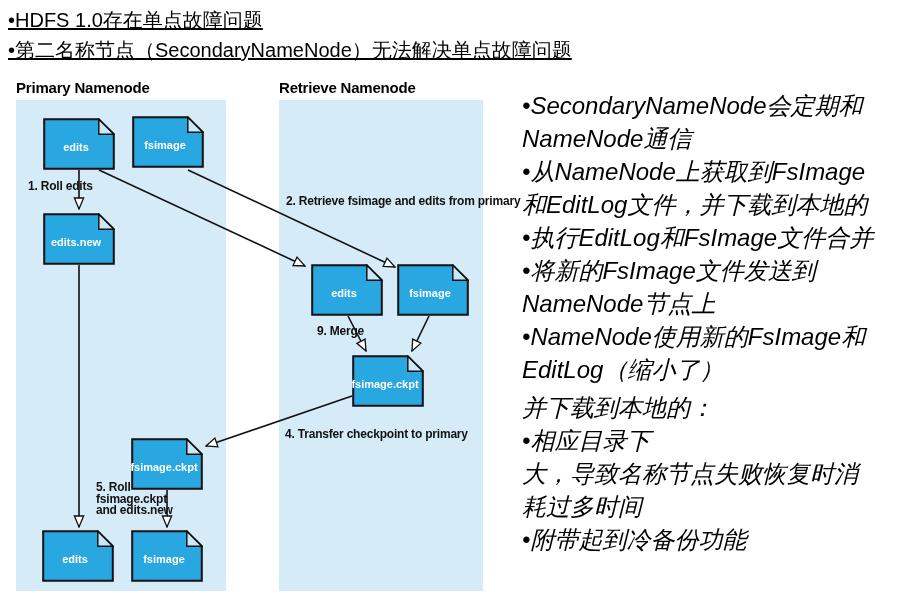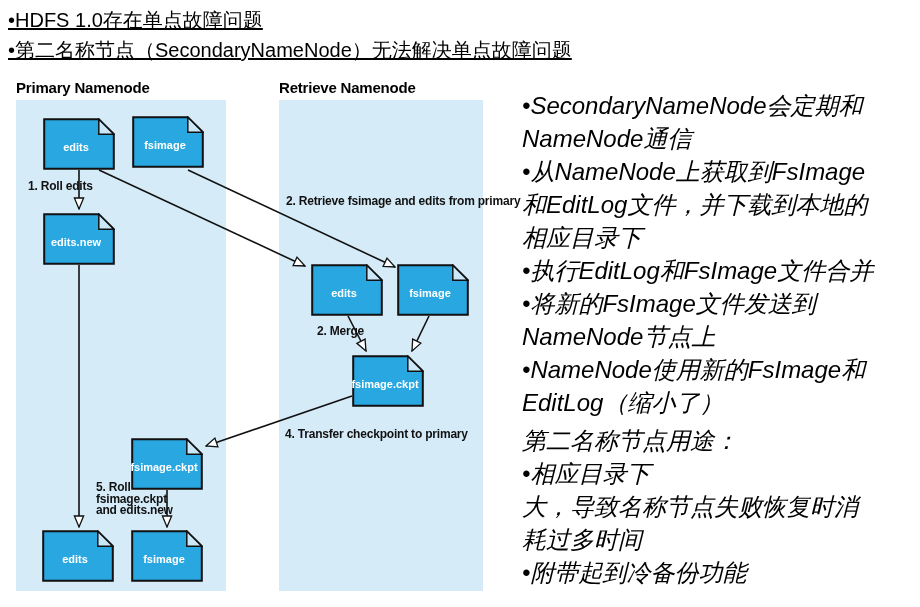--- a/index.html
+++ b/index.html
@@ -112,37 +112,36 @@
     <text class="flabel" x="33" y="33" text-anchor="middle">fsimage</text>
   </svg>
   <svg class="ficon" style="left:352px;top:355px" viewBox="0 0 72 52" xmlns="http://www.w3.org/2000/svg">
     <path class="fbody" d="M1.2,1.2 L55.8,1.2 L70.8,16.2 L70.8,50.8 L1.2,50.8 Z"></path>
     <path class="fflap" d="M55.8,1.2 L70.8,16.2 L55.8,16.2 Z"></path>
     <text class="flabel" x="33" y="33" text-anchor="middle">fsimage.ckpt</text>
   </svg>
 
   <div class="step-label" style="left:28px;top:181px">1. Roll edits</div>
   <div class="step-label" style="left:286px;top:196px">2. Retrieve fsimage and edits from primary</div>
-  <div class="step-label" style="left:317px;top:326px">2. Merge</div>
+  <div class="step-label" style="left:317px;top:326px">9. Merge</div>
   <div class="step-label" style="left:285px;top:429px">4. Transfer checkpoint to primary</div>
   <div class="step-label" style="left:96px;top:482px">5. Roll
 fsimage.ckpt
 and edits.new</div>
 
   <div class="notes">
     <div class="note-line">•SecondaryNameNode会定期和</div>
     <div class="note-line">NameNode通信</div>
     <div class="note-line">•从NameNode上获取到FsImage</div>
     <div class="note-line">和EditLog文件，并下载到本地的</div>
-    <div class="note-line">相应目录下</div>
     <div class="note-line">•执行EditLog和FsImage文件合并</div>
     <div class="note-line">•将新的FsImage文件发送到</div>
     <div class="note-line">NameNode节点上</div>
     <div class="note-line">•NameNode使用新的FsImage和</div>
     <div class="note-line">EditLog（缩小了）</div>
-    <div class="note-line para-gap">第二名称节点用途：</div>
+    <div class="note-line para-gap">并下载到本地的：</div>
     <div class="note-line">•相应目录下</div>
     <div class="note-line">大，导致名称节点失败恢复时消</div>
     <div class="note-line">耗过多时间</div>
     <div class="note-line">•附带起到冷备份功能</div>
   </div>
 
 </div>
 
 </body></html>

